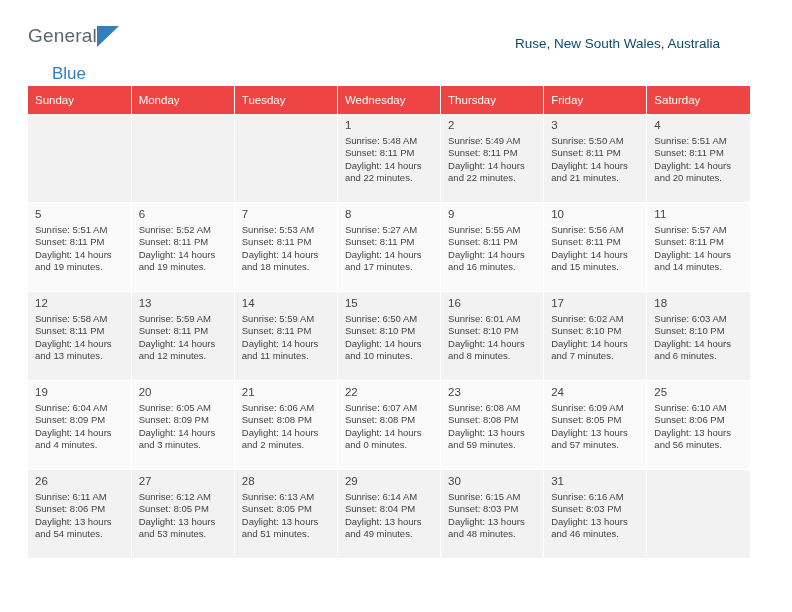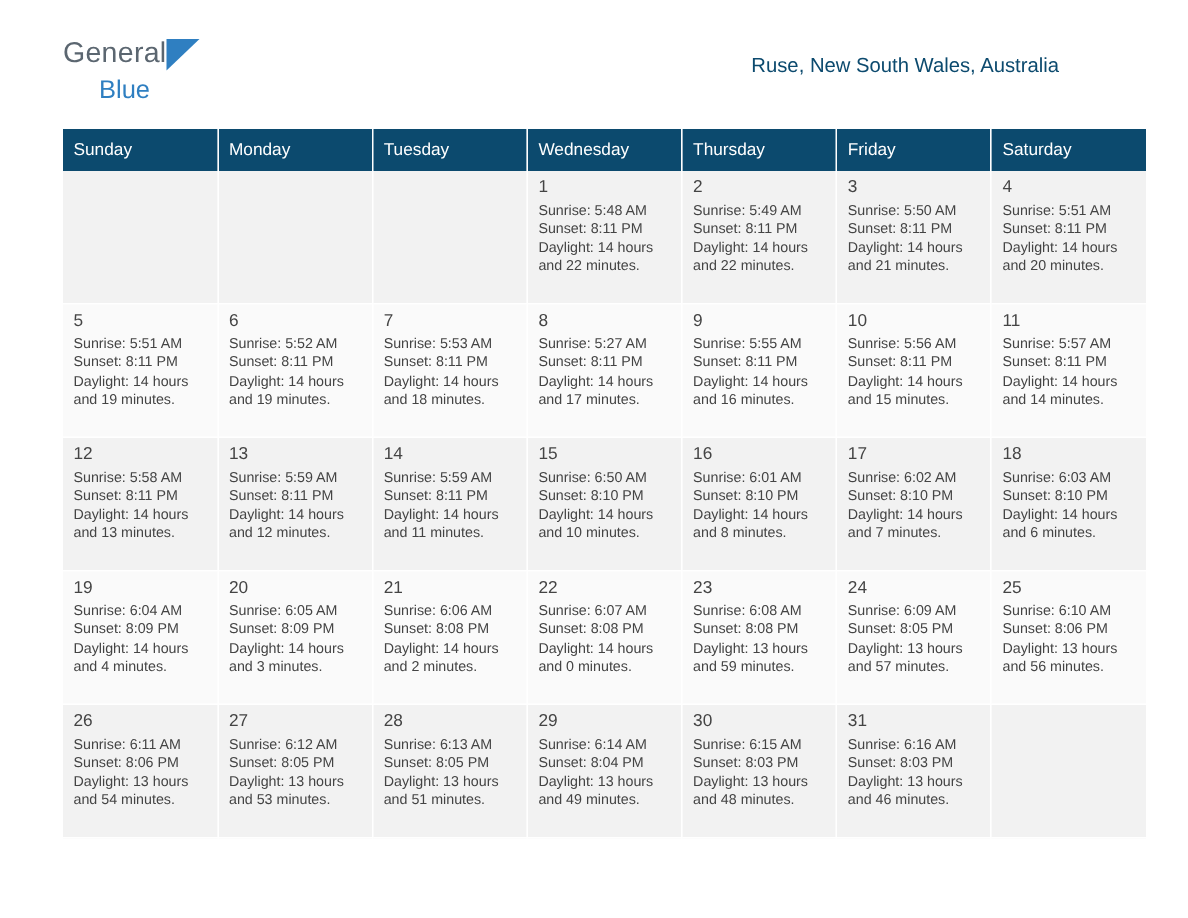--- a/index.html
+++ b/index.html
@@ -12,21 +12,21 @@
     background: #ffffff;
     font-family: "Liberation Sans", sans-serif;
     color: #333333;
     -webkit-font-smoothing: antialiased;
   }
   .page {
     position: relative;
     width: 748px;
     height: 612px;
     box-sizing: border-box;
-    padding: 0 42px;
+    padding: 0 28px;
   }
   
   .header {
     display: flex;
     align-items: flex-start;
     justify-content: space-between;
     padding-top: 26px;
     height: 70px;
     box-sizing: border-box;
   }
@@ -40,21 +40,21 @@
     color: #5b6670;
     letter-spacing: 0.2px;
     line-height: 19px;
     font-family: "Liberation Sans", sans-serif;
   }
   .logo-blue {
     font-size: 17px;
     color: #2f7fc1;
     line-height: 17px;
     margin-left: 24px;
-    margin-top: 6px;
+    margin-top: 20px;
   }
   .logo-flag {
     position: absolute;
     left: 69px;
     top: 0px;
     width: 0;
     height: 0;
     border-left: 22px solid #2f7fc1;
     border-bottom: 21px solid transparent;
   }
@@ -75,21 +75,21 @@
     line-height: 16px;
   }
   
   .calendar {
     margin-top: 16px;
     width: 722px;
     border-collapse: collapse;
     table-layout: fixed;
   }
   .calendar th {
-    background: #0c4a6e;
+    background: #ef4444;
     color: #ffffff;
     font-size: 11.5px;
     font-weight: normal;
     text-align: left;
     padding: 5px 0 5px 7px;
     height: 18px;
     border-right: 1px solid #ffffff;
   }
   .calendar th:last-child { border-right: none; margin-left: 12px; }
   .calendar td {

